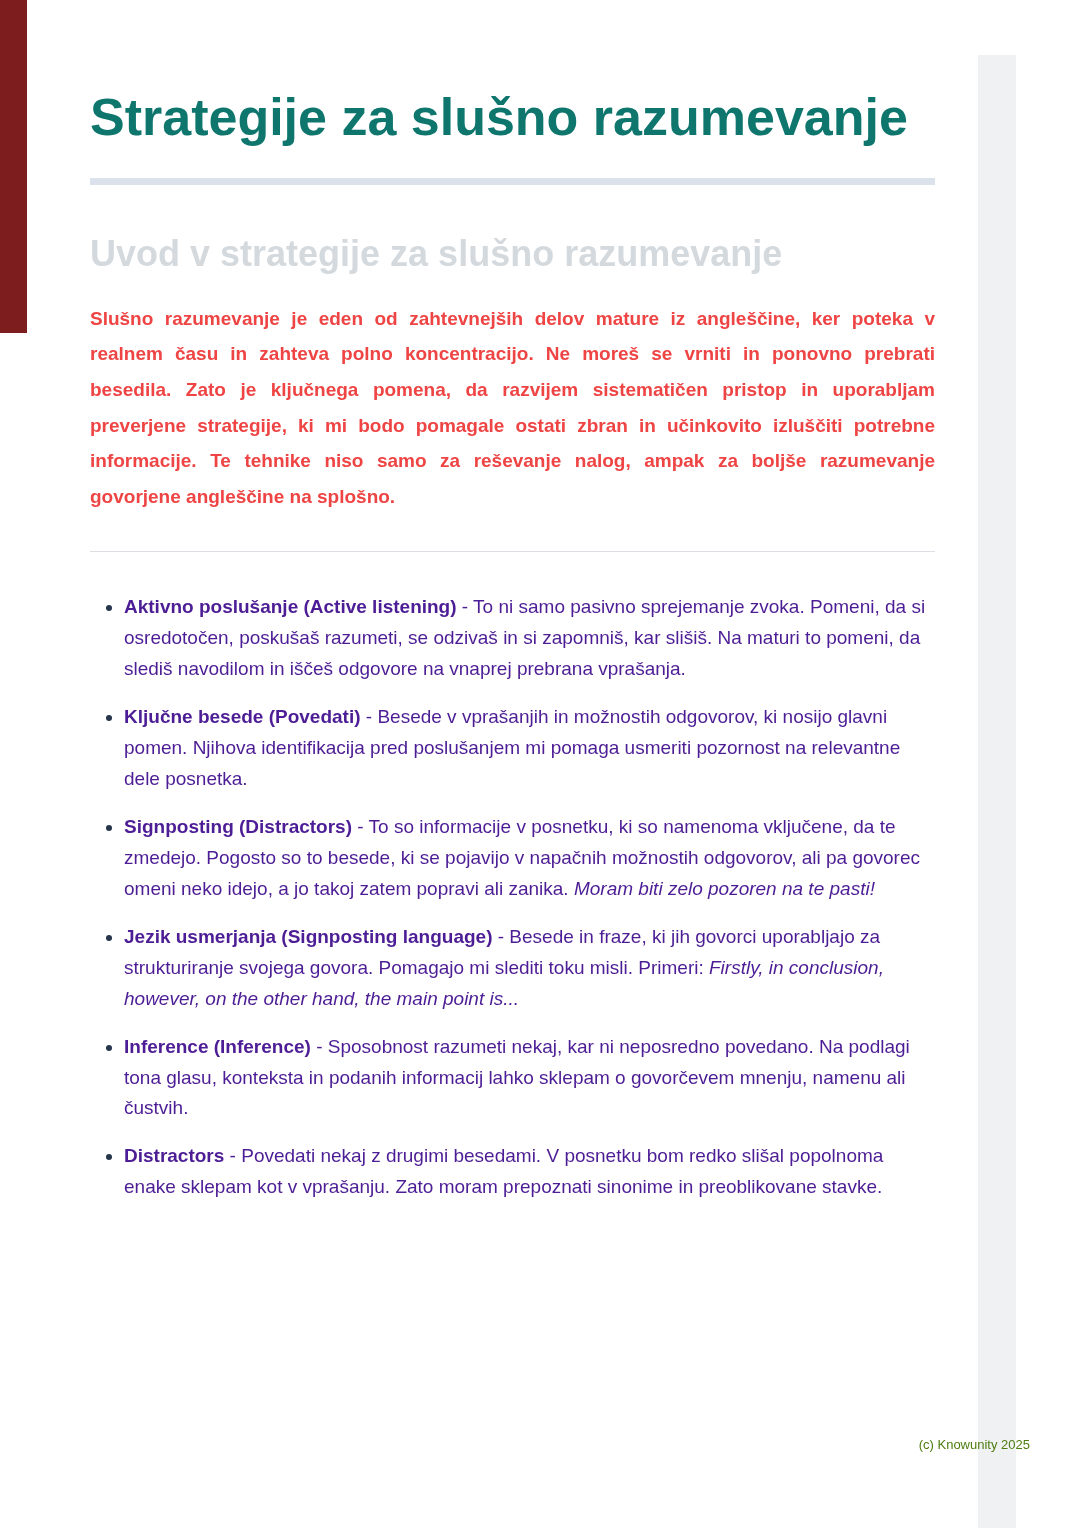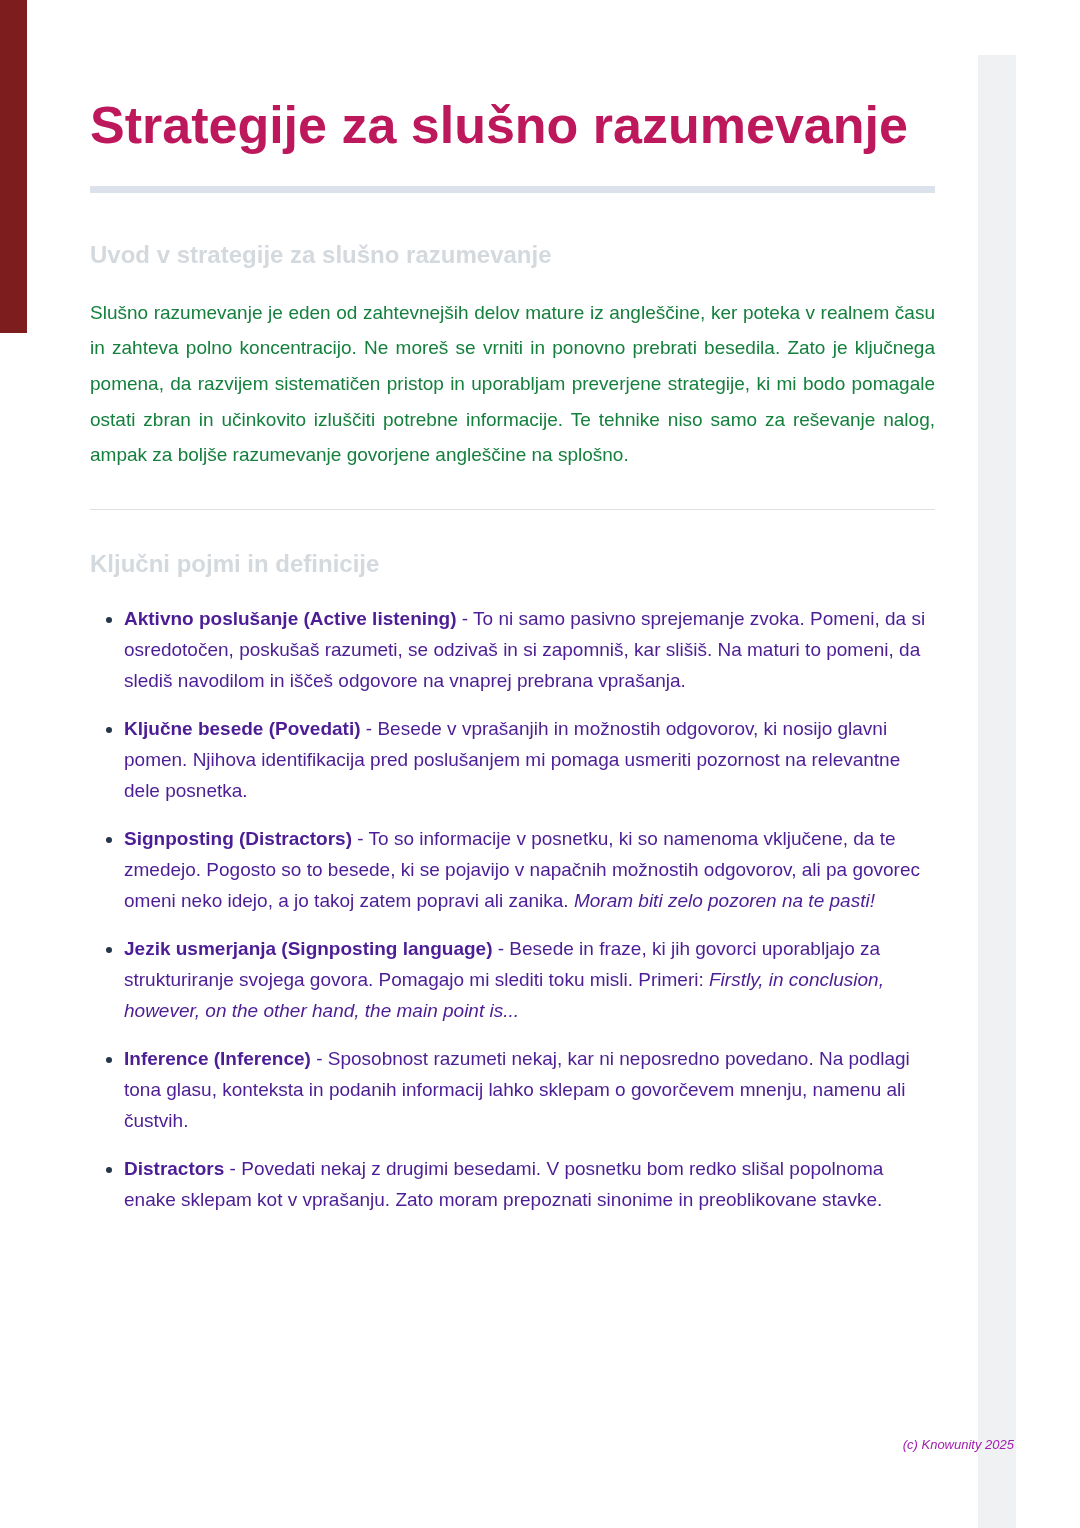--- a/index.html
+++ b/index.html
@@ -32,41 +32,42 @@
   }
   .content {
     position: absolute;
     left: 90px;
     top: 84px;
     width: 845px;
   }
   h1.page-title {
     font-size: 52px;
     line-height: 1.3;
-    color: #be185d;
+    color: #0f766e;
     font-weight: 700;
-    margin: 8px 0 26px 0;
+    margin: 0 0 26px 0;
   }
   .thick-divider {
     height: 7px;
     background: #dbe2eb;
     margin: 0 0 48px 0;
   }
   h2.section-heading {
-    font-size: 24px;
+    font-size: 36px;
     color: #d4d9de;
     font-weight: 700;
     margin: 8px 0 26px 0;
   }
   p.intro-paragraph {
     font-size: 19px;
     line-height: 1.88;
-    color: #15803d;
+    color: #ef4444;
     text-align: justify;
     margin: 0 0 36px 0;
+    font-weight: bold;
   }
   hr.thin-divider {
     border: none;
     border-top: 1px solid #dcdfe3;
     margin: 0 0 40px 0;
   }
   ul.terms-list {
     margin: 0;
     padding-left: 34px;
   }
@@ -80,24 +81,23 @@
     color: #25354a;
   }
   ul.terms-list li strong {
     font-weight: 700;
   }
   ul.terms-list li em {
   }
   .footer-copyright {
     position: absolute;
     top: 1437px;
-    right: 66px;
+    right: 50px;
     font-size: 13px;
-    color: #a21caf;
-    font-style: italic;
+    color: #4d7c0f;
   }
 </style>
 </head>
 <body>
 
 <div class="left-strip"></div>
 <div class="right-strip"></div>
 
 <div class="content">
   <h1 class="page-title">Strategije za slušno razumevanje</h1>
@@ -105,21 +105,20 @@
   <div class="thick-divider"></div>
 
   <section>
     <h2 class="section-heading">Uvod v strategije za slušno razumevanje</h2>
     <p class="intro-paragraph">Slušno razumevanje je eden od zahtevnejših delov mature iz angleščine, ker poteka v realnem času in zahteva polno koncentracijo. Ne moreš se vrniti in ponovno prebrati besedila. Zato je ključnega pomena, da razvijem sistematičen pristop in uporabljam preverjene strategije, ki mi bodo pomagale ostati zbran in učinkovito izluščiti potrebne informacije. Te tehnike niso samo za reševanje nalog, ampak za boljše razumevanje govorjene angleščine na splošno.</p>
   </section>
 
   <hr class="thin-divider">
 
   <section>
-    <h2 class="section-heading">Ključni pojmi in definicije</h2>
     <ul class="terms-list" id="terms-list">
         <li><strong>Aktivno poslušanje (Active listening)</strong><span> - To ni samo pasivno sprejemanje zvoka. Pomeni, da si osredotočen, poskušaš razumeti, se odzivaš in si zapomniš, kar slišiš. Na maturi to pomeni, da slediš navodilom in iščeš odgovore na vnaprej prebrana vprašanja.</span></li>
         <li><strong>Ključne besede (Povedati)</strong><span> - Besede v vprašanjih in možnostih odgovorov, ki nosijo glavni pomen. Njihova identifikacija pred poslušanjem mi pomaga usmeriti pozornost na relevantne dele posnetka.</span></li>
         <li><strong>Signposting (Distractors)</strong><span> - To so informacije v posnetku, ki so namenoma vključene, da te zmedejo. Pogosto so to besede, ki se pojavijo v napačnih možnostih odgovorov, ali pa govorec omeni neko idejo, a jo takoj zatem popravi ali zanika. </span><em>Moram biti zelo pozoren na te pasti!</em></li>
         <li><strong>Jezik usmerjanja (Signposting language)</strong><span> - Besede in fraze, ki jih govorci uporabljajo za strukturiranje svojega govora. Pomagajo mi slediti toku misli. Primeri: </span><em>Firstly, in conclusion, however, on the other hand, the main point is...</em></li>
         <li><strong>Inference (Inference)</strong><span> - Sposobnost razumeti nekaj, kar ni neposredno povedano. Na podlagi tona glasu, konteksta in podanih informacij lahko sklepam o govorčevem mnenju, namenu ali čustvih.</span></li>
         <li><strong>Distractors</strong><span> - Povedati nekaj z drugimi besedami. V posnetku bom redko slišal popolnoma enake sklepam kot v vprašanju. Zato moram prepoznati sinonime in preoblikovane stavke.</span></li>
       </ul>
   </section>
 </div>

